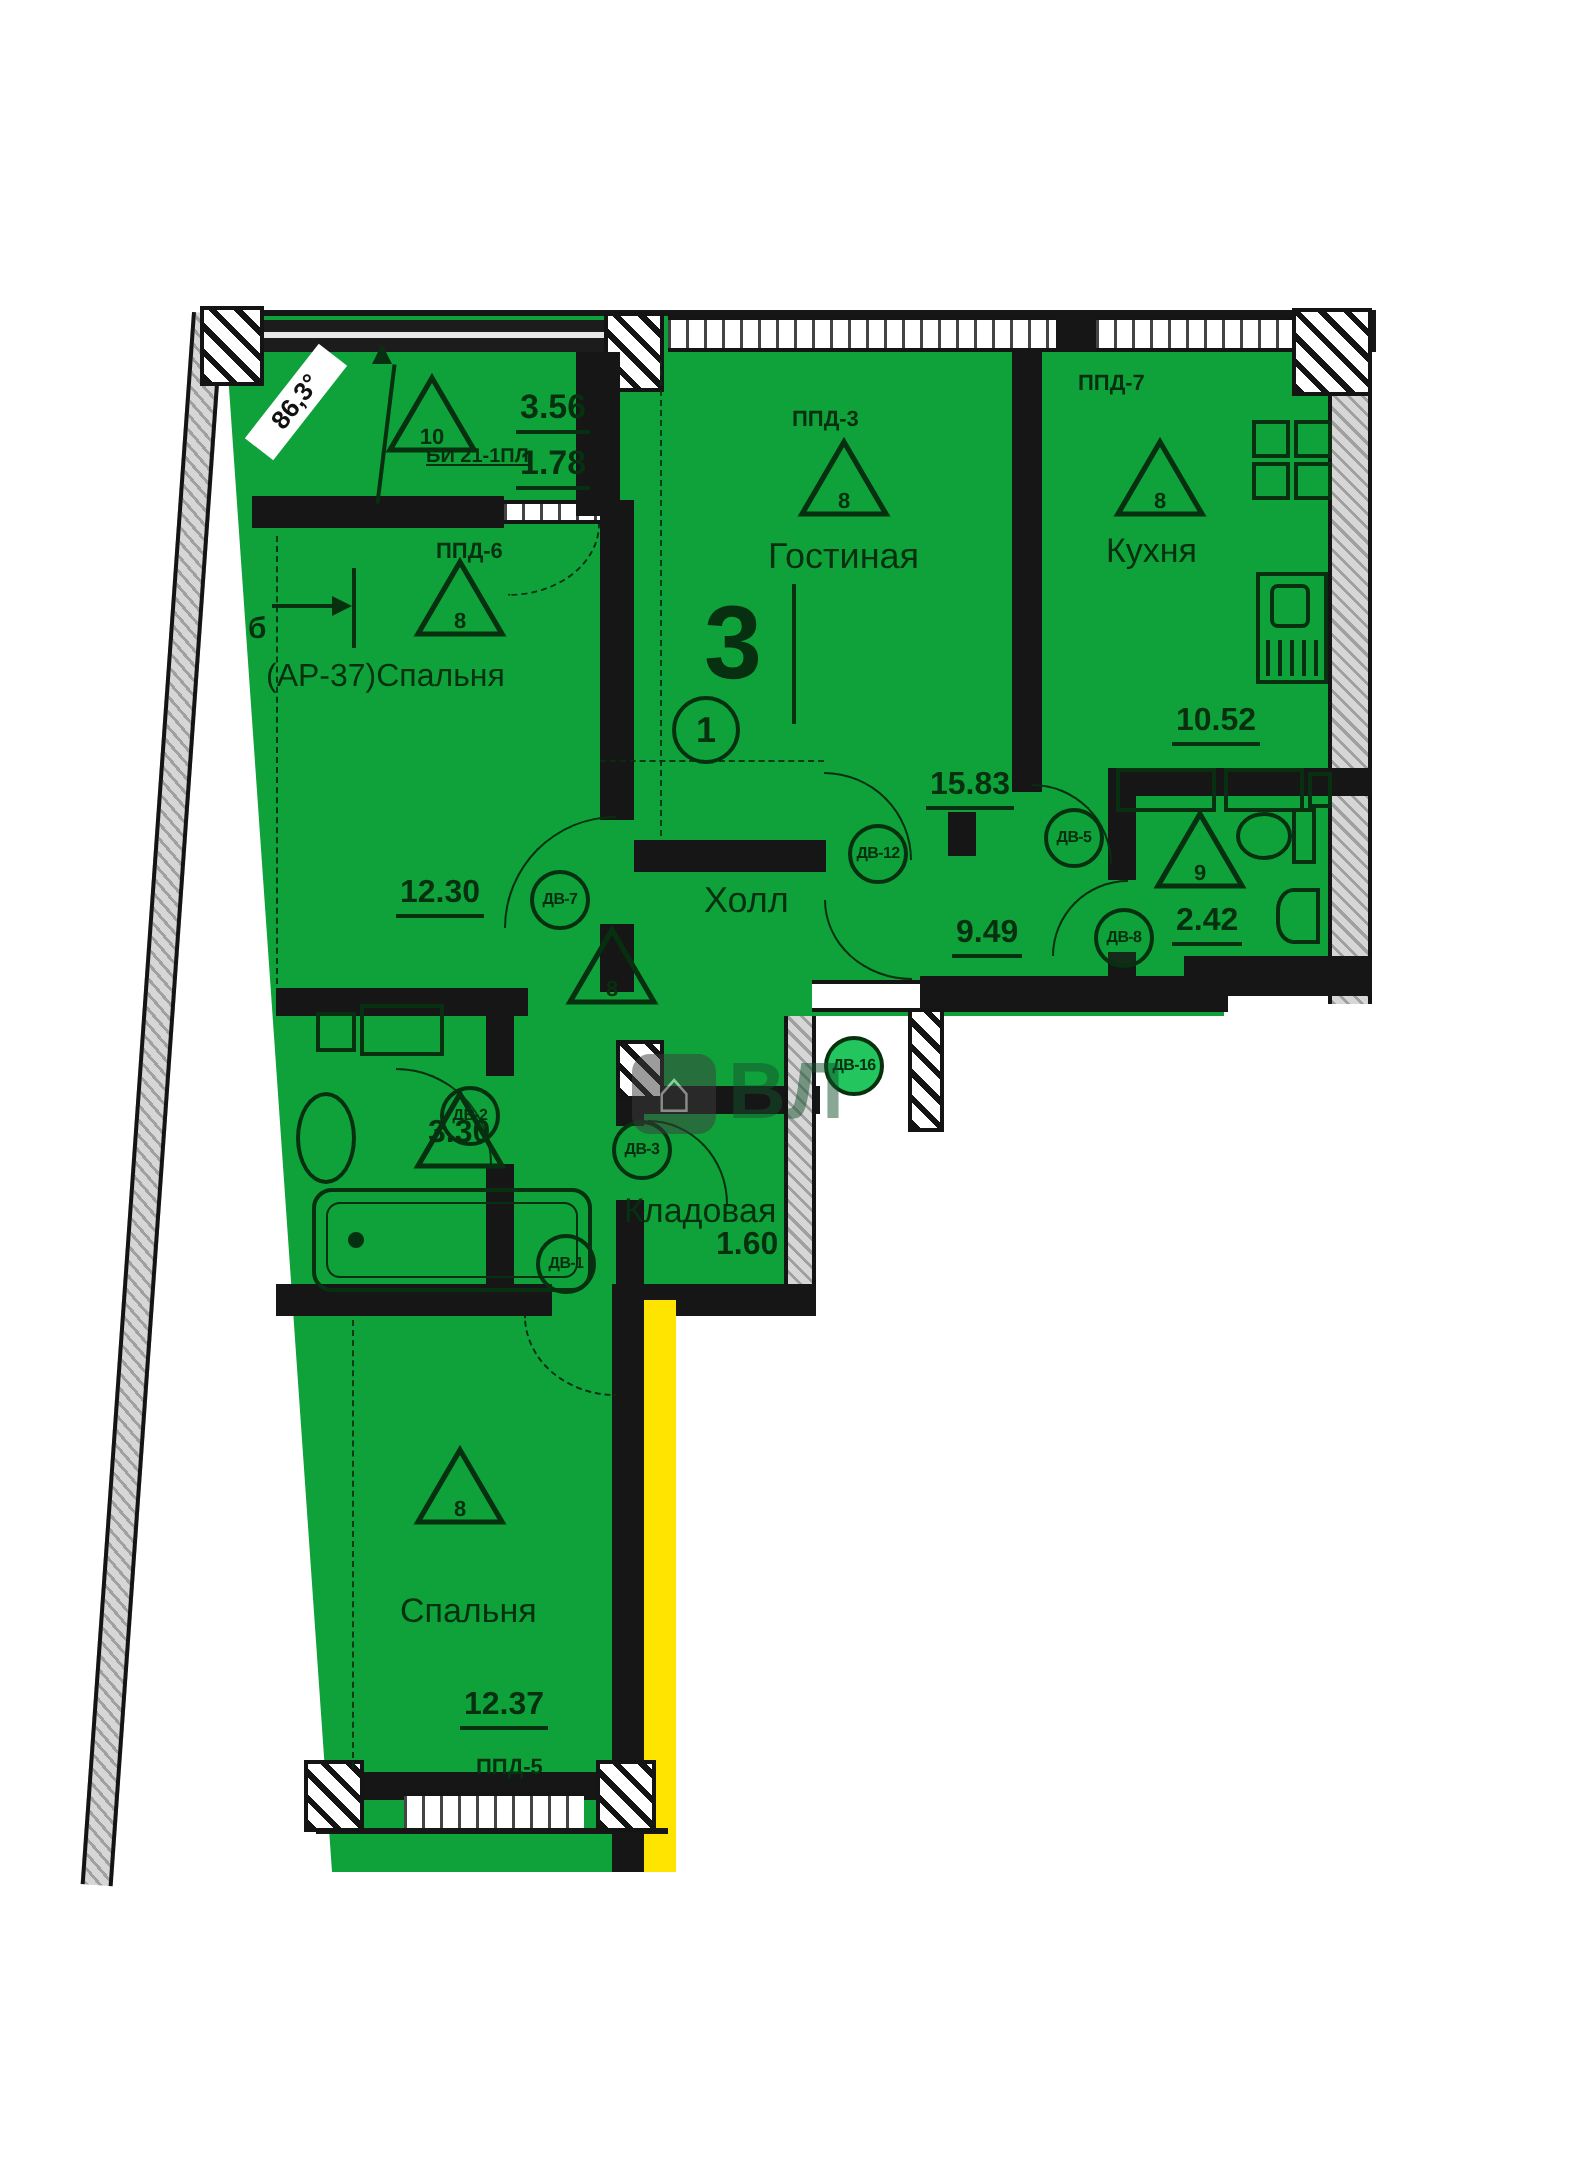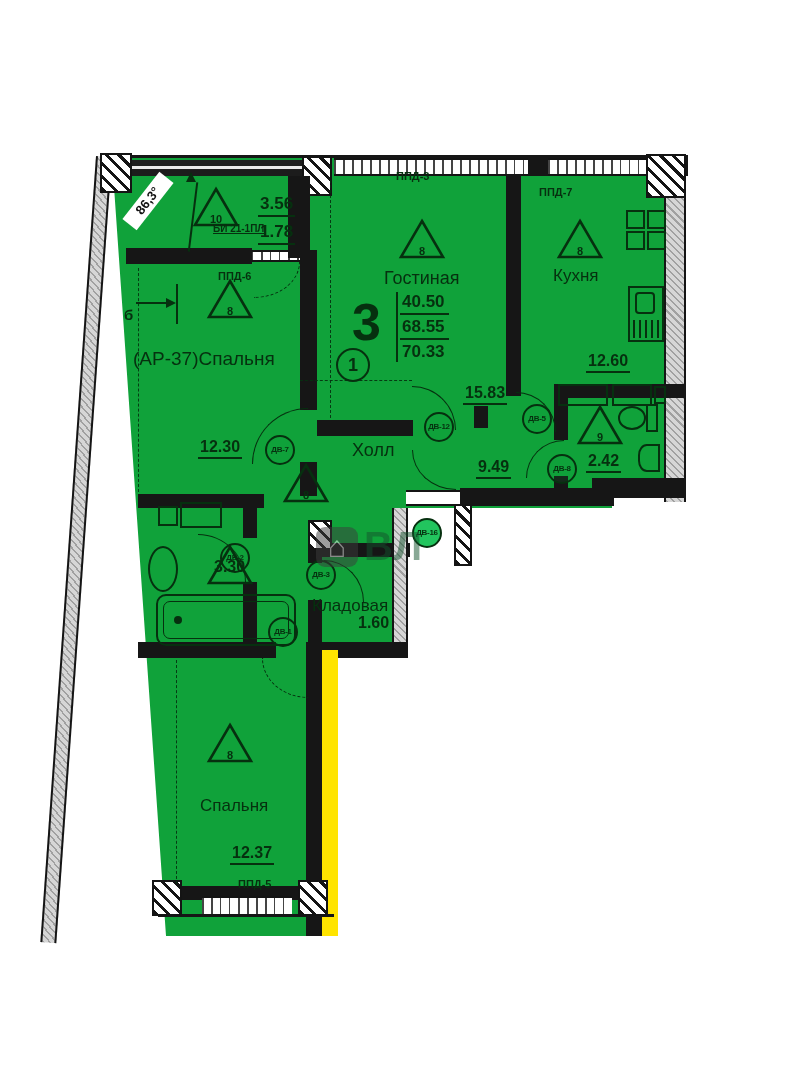--- a/index.html
+++ b/index.html
@@ -168,52 +168,47 @@
       </svg>
     <span class="tn">8</span>
   </div>
 
   <div class="abs" style="left:118px;top:192px;width:60px;height:18px;background:#fff;transform:rotate(-52deg);font-size:13px;font-weight:bold;text-align:center;line-height:18px;color:#111;">86,3°</div>
   <div class="plabel" style="left:213px;top:223px;font-size:10px;text-decoration:underline;">БИ 21-1ПЛ</div>
   <div class="area" style="left:258px;top:194px;font-size:17px;">3.56</div>
   <div class="area" style="left:258px;top:222px;font-size:17px;">1.78</div>
   <div class="plabel" style="left:218px;top:270px;">ППД-6</div>
 
-  <div class="plabel" style="left:396px;top:170px;">ППД-3</div>
+  <div class="plabel" style="left:396px;top:204px;">ППД-3</div>
   <div class="plabel" style="left:539px;top:186px;">ППД-7</div>
 
-  <div class="rname" style="left:133px;top:348px;font-size:19px;">(АР-37)Спальня</div>
+  <div class="rname" style="left:133px;top:330px;font-size:16px;">(АР-37)Спальня</div>
   <div class="area" style="left:198px;top:438px;">12.30</div>
 
   <div class="rname" style="left:384px;top:268px;font-size:18px;">Гостиная</div>
   <div class="area" style="left:463px;top:384px;">15.83</div>
 
   <div class="rname" style="left:553px;top:266px;">Кухня</div>
-  <div class="area" style="left:586px;top:352px;">12.60</div>
+  <div class="area" style="left:586px;top:352px;">10.52</div>
 
   <div class="rname" style="left:352px;top:440px;font-size:18px;">Холл</div>
   <div class="area" style="left:476px;top:458px;">9.49</div>
 
   <div class="area" style="left:586px;top:452px;">2.42</div>
   <div class="area" style="left:212px;top:558px;border-bottom:none;">3.30</div>
 
   <div class="rname" style="left:312px;top:596px;">Кладовая</div>
   <div class="area" style="left:356px;top:614px;border-bottom:none;">1.60</div>
 
   <div class="rname" style="left:200px;top:796px;">Спальня</div>
   <div class="area" style="left:230px;top:844px;">12.37</div>
   <div class="plabel" style="left:238px;top:878px;">ППД-5</div>
 
   <div class="abs" style="left:352px;top:292px;font-size:52px;font-weight:bold;color:#06300f;line-height:60px;">3</div>
   <div class="abs" style="left:396px;top:292px;width:2px;height:70px;background:#06300f;"></div>
-  <div class="abs" style="left:400px;top:290px;display:flex;flex-direction:column;">
-    <span class="stamp-val u">40.50</span>
-    <span class="stamp-val u">68.55</span>
-    <span class="stamp-val">70.33</span>
-  </div>
   <div class="abs" style="left:336px;top:348px;width:34px;height:34px;border:2.5px solid #06300f;border-radius:50%;box-sizing:border-box;text-align:center;line-height:30px;font-size:18px;font-weight:bold;color:#06300f;">1</div>
 
   <div class="abs" style="left:626px;top:210px;width:40px;height:40px;display:grid;grid-template-columns:1fr 1fr;gap:2px;">
     <div class="fix" style="position:static;"></div>
       <div class="fix" style="position:static;"></div>
     <div class="fix" style="position:static;"></div>
       <div class="fix" style="position:static;"></div>
   </div>
   <div class="fix" style="left:628px;top:286px;width:36px;height:56px;">
     <div class="fix" style="left:5px;top:4px;width:20px;height:22px;border-radius:4px;"></div>

